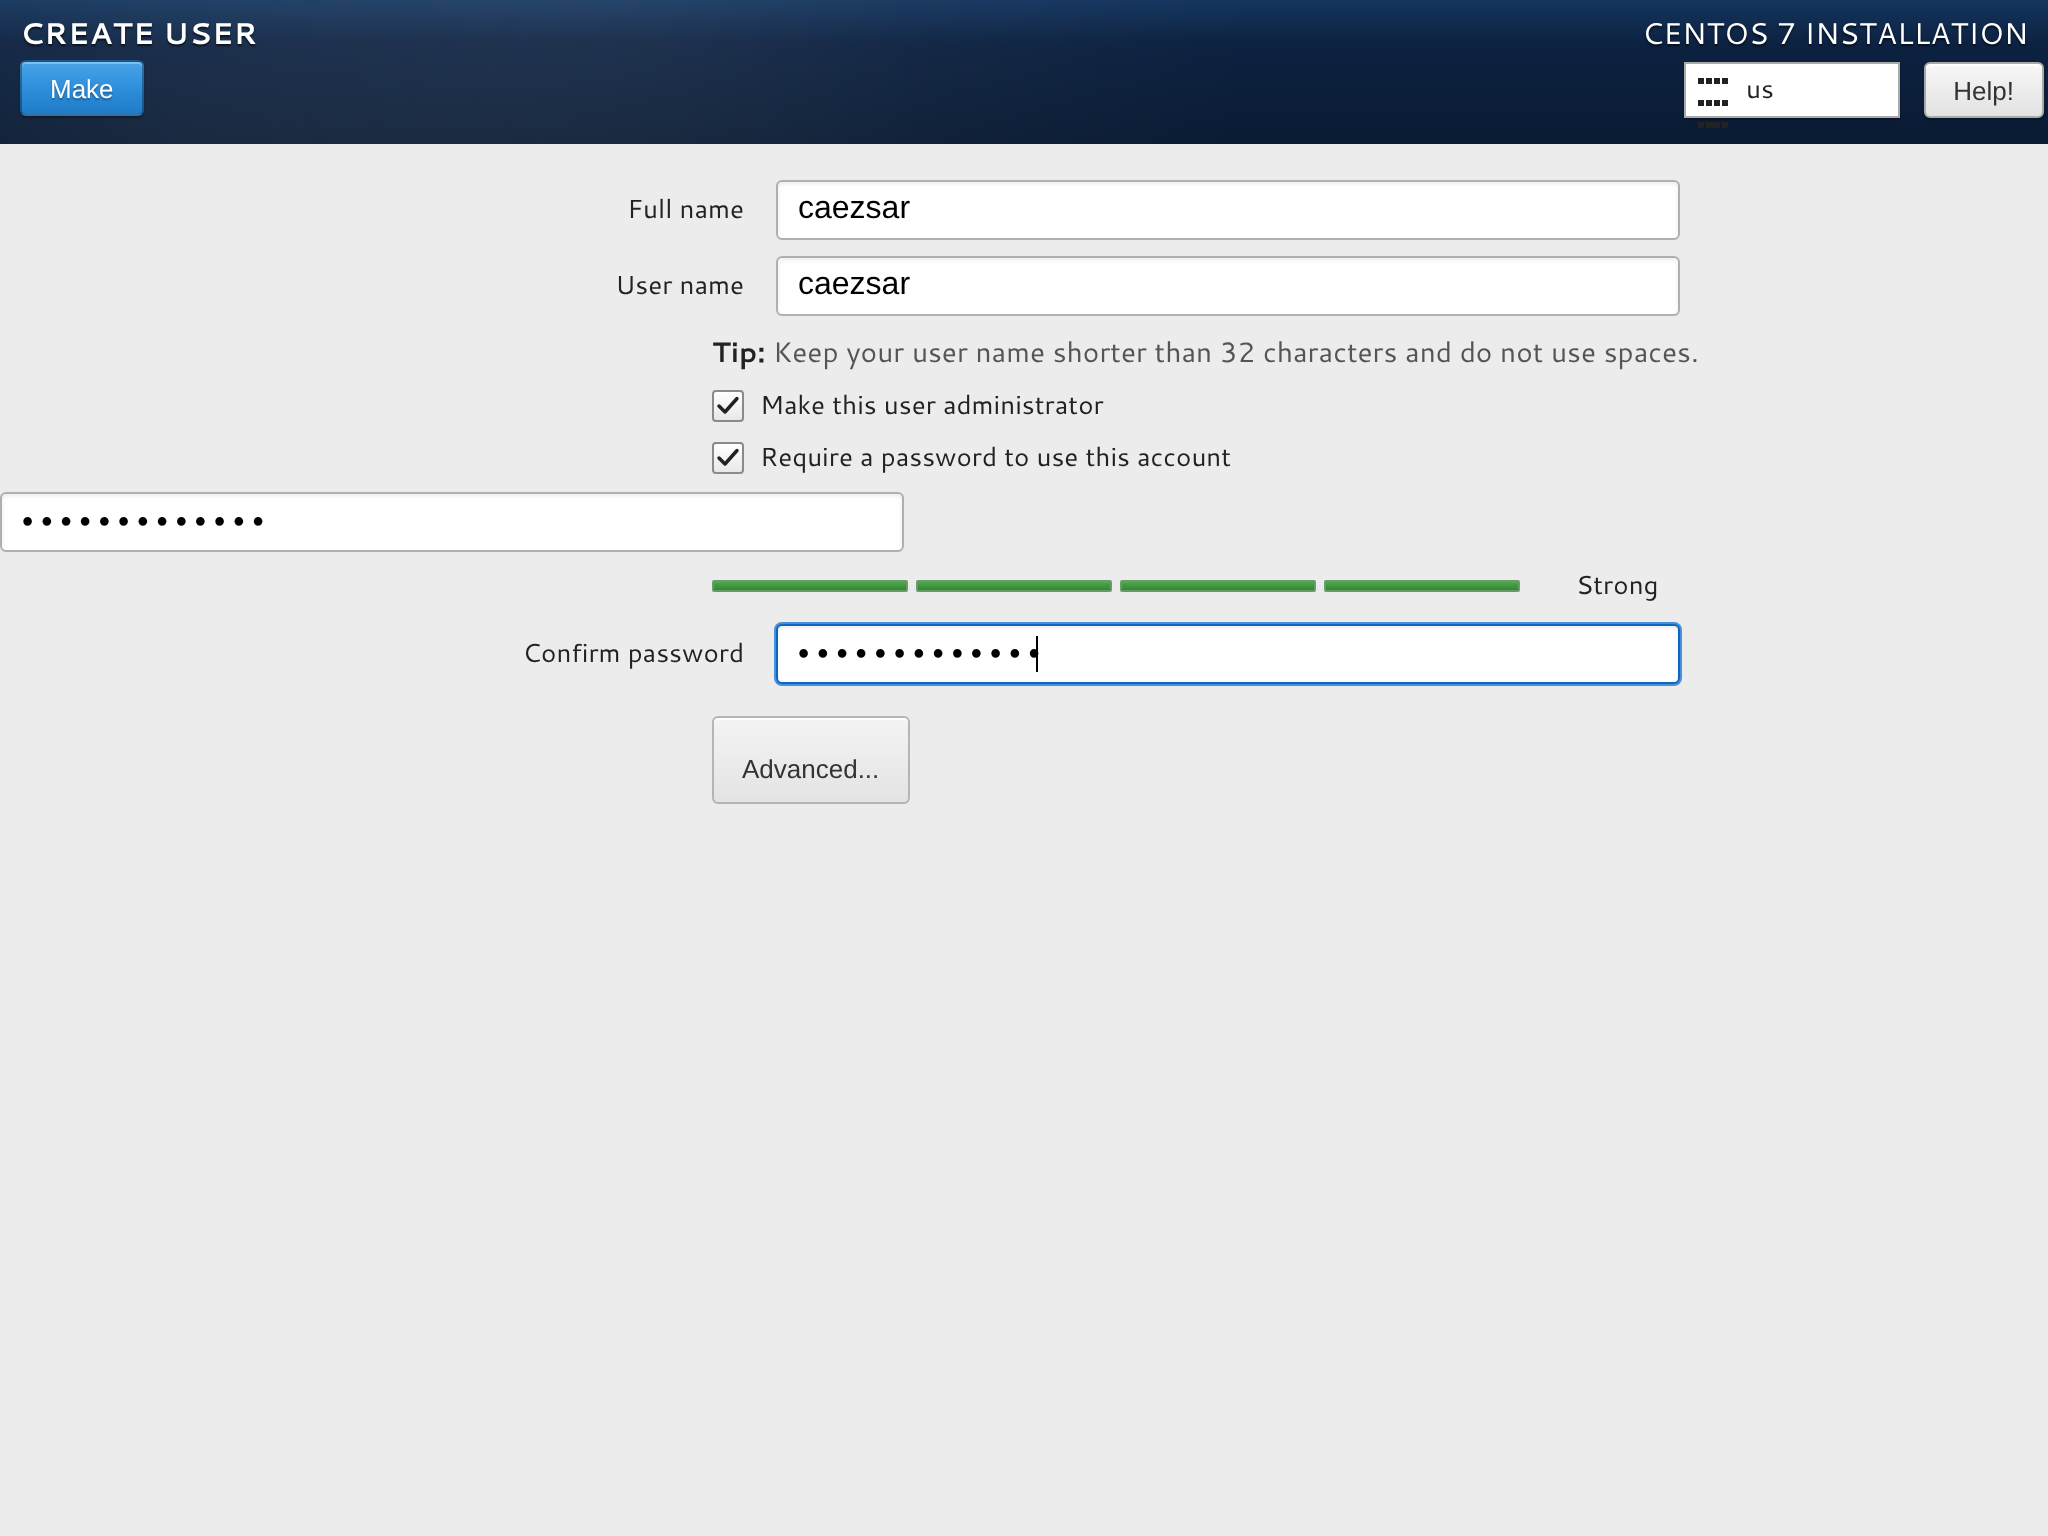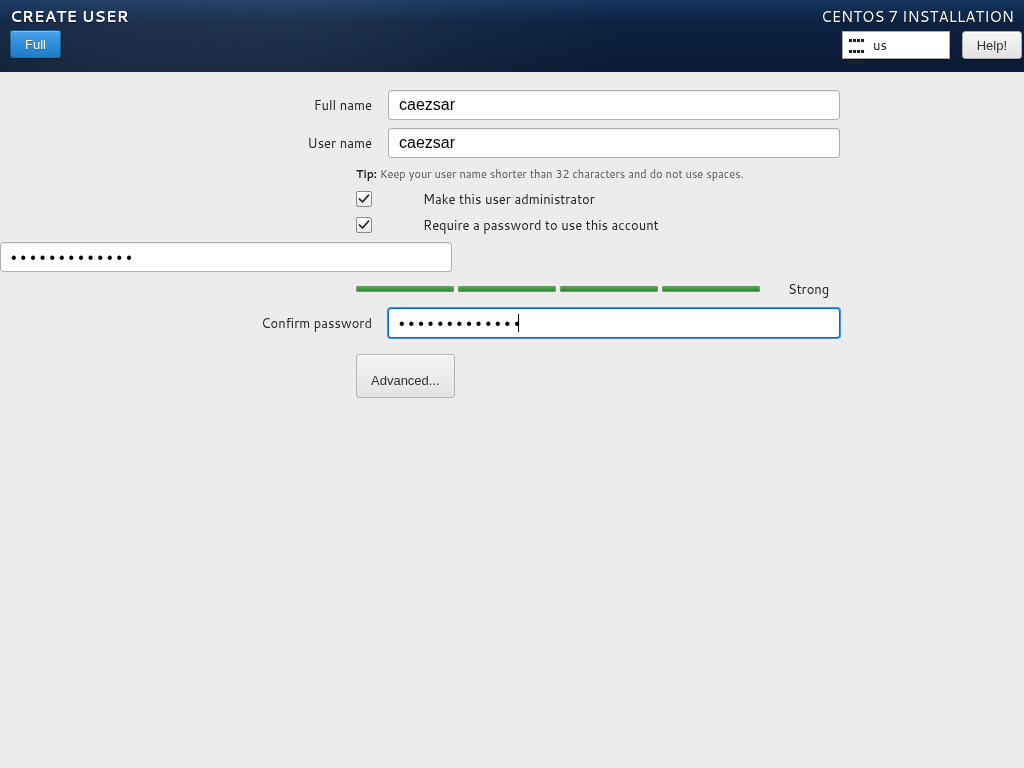--- a/index.html
+++ b/index.html
@@ -125,32 +125,31 @@
   input.focused {
     border: 1px solid #0a68c2;
     box-shadow: 0 0 0 1px #4a90d9, inset 0 1px 2px rgba(0,0,0,0.08);
   }
   input[type="password"] {
     font-size: 16px;
     letter-spacing: 4px;
     padding-top: 2px;
   }
   .tip {
-    font-size: 11px;
+    font-size: 14px;
     color: #555;
     margin: 4px 0 8px 356px;
   }
   .tip b { font-weight: 700; color: #222; }
   .check-row {
     display: flex;
     align-items: center;
     margin: 4px 0 8px 356px;
     font-size: 13px;
     color: #222;
-    gap: 43px;
   }
   .check {
     width: 16px; height: 16px;
     border: 1px solid #8a8a8a;
     border-radius: 2px;
     background: linear-gradient(180deg,#fff,#e8e8e8);
     margin-right: 8px;
     display: flex; align-items: center; justify-content: center;
     cursor: pointer;
   }
@@ -193,21 +192,21 @@
   }
   @keyframes blink { 50% { opacity: 0; } }
   .pw-wrap { position: relative; display: inline-block; }
 </style>
 </head>
 <body>
 
 <div class="header">
   <div class="page-title">CREATE USER</div>
   <div class="install-title">CENTOS 7 INSTALLATION</div>
-  <button class="done-btn">Full</button>
+  <button class="done-btn">Make</button>
   <div class="kb-layout">
     <span class="kb-icon">
       <span class="row">
           <span class="key"></span>
           <span class="key"></span>
           <span class="key"></span>
           <span class="key"></span>
         </span>
       <span class="row">
           <span class="key"></span>

